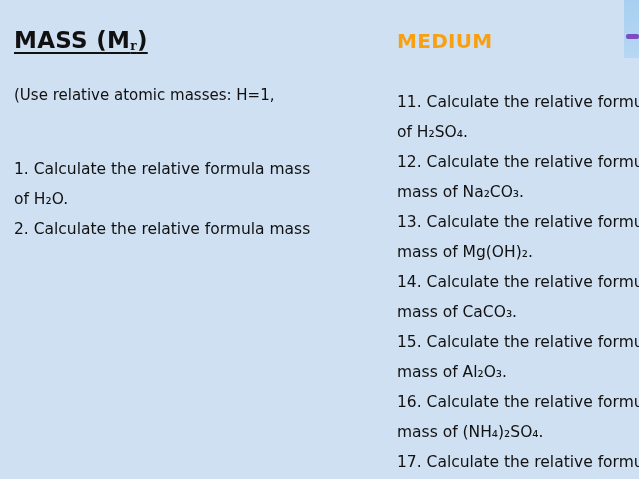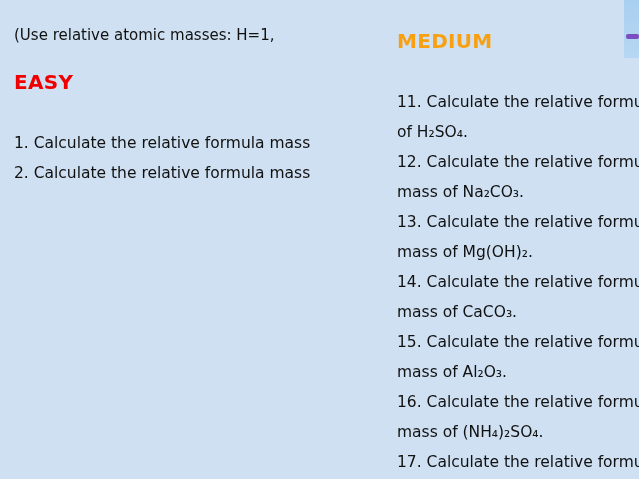--- a/index.html
+++ b/index.html
@@ -45,39 +45,39 @@
       white-space: nowrap;
     }
     .title-sub {
       font-size: 12px;
       font-family: "DejaVu Serif", serif;
       vertical-align: -2px;
     }
     .note {
       font-size: 15px;
       line-height: 30px;
-      margin-top: 0px;
+      margin-top: 13px;
       white-space: nowrap;
     }
     .section-heading {
       font-weight: bold;
       font-size: 20px;
       line-height: 24px;
       letter-spacing: 0.3px;
     }
     .easy-heading {
       color: #f00000;
       margin-top: 20px;
     }
     .medium-heading {
       color: #f8a010;
       margin-top: 9px;
     }
     .q-list {
-      margin-top: 34px;
+      margin-top: 44px;
     }
     .q-list.right {
       margin-top: 34px;
     }
     .q-line {
       font-size: 15.5px;
       line-height: 30px;
       white-space: nowrap;
     }
     .thumb {
@@ -98,29 +98,30 @@
       border-radius: 2px;
       background: #7a4ec0;
     }
   </style>
 </head>
 <body>
 
 <div class="page">
 
   <div class="col-left">
+    <div class="title-line"><span>MASS (M</span><span class="title-sub">r</span><span>)</span></div>
 
     <div class="note">
       <div>(Use relative atomic masses: H=1,</div>
     </div>
 
-    <div class="section-heading easy-heading">EASY</div>
 
     <div class="q-list">
       <div class="q-line">1. Calculate the relative formula mass</div>
+      <div class="q-line">of H₂O.</div>
       <div class="q-line">2. Calculate the relative formula mass</div>
     </div>
   </div>
 
   <div class="col-right">
     <div class="section-heading medium-heading">MEDIUM</div>
 
     <div class="q-list right">
       <div class="q-line">11. Calculate the relative formula mass</div>
       <div class="q-line">of H₂SO₄.</div>

